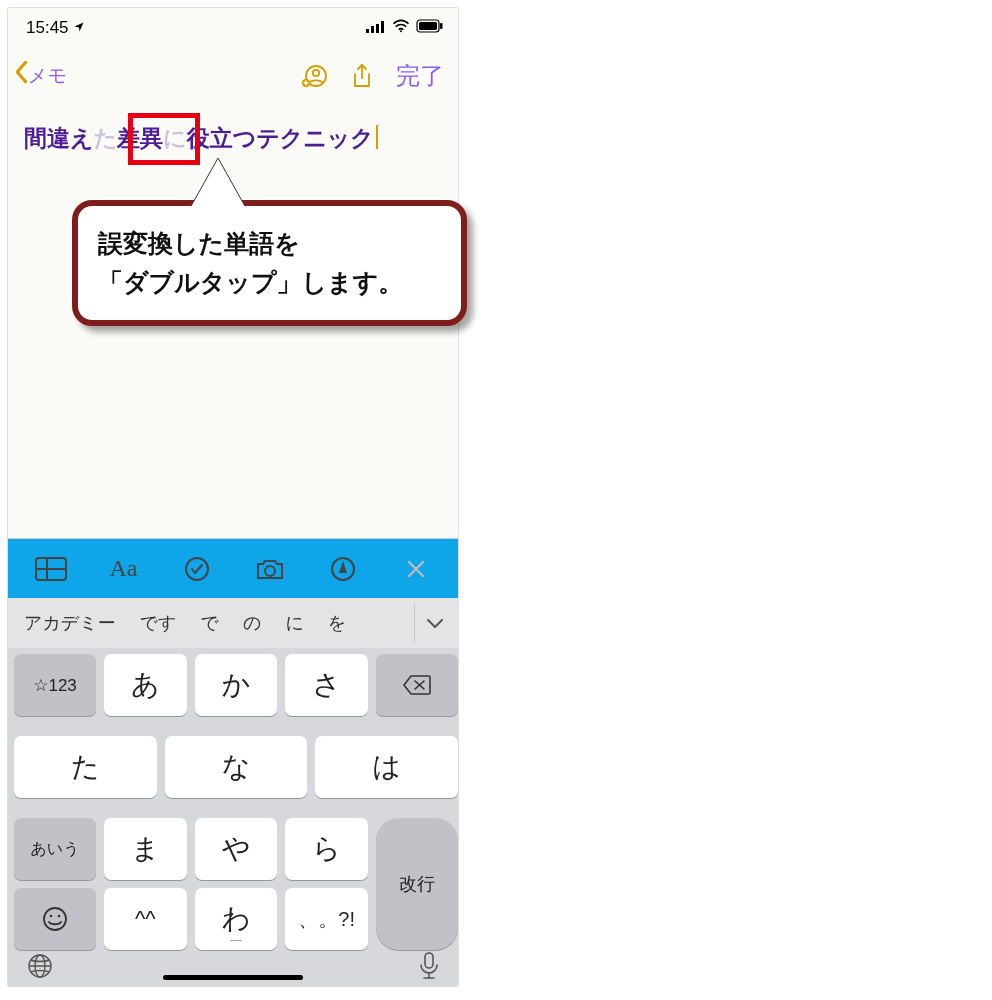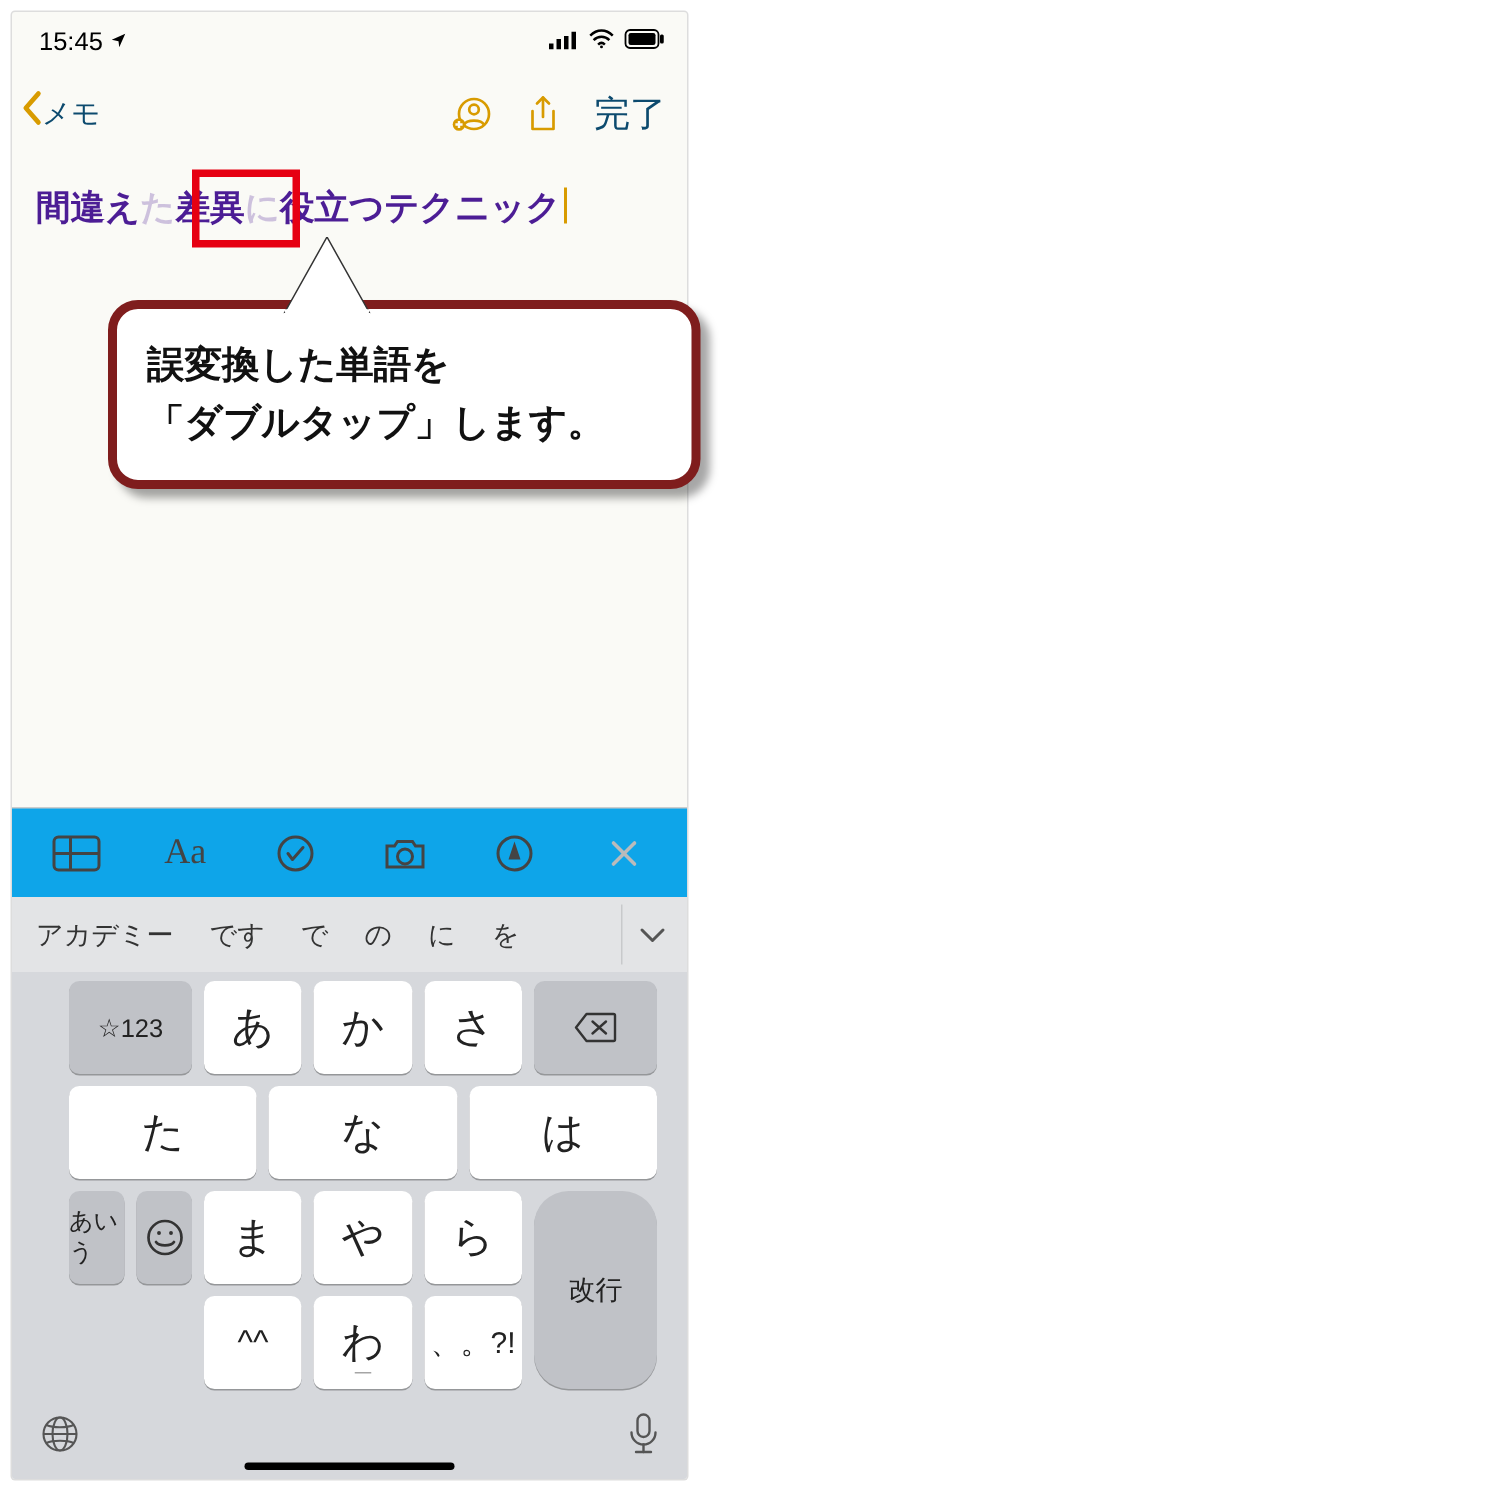--- a/index.html
+++ b/index.html
@@ -23,21 +23,21 @@
   .statusbar {
     display: flex; align-items: center; justify-content: space-between;
     height: 40px; padding: 0 14px 0 18px;
     font-weight: 400; font-size: 17px;
   }
   .status-left { display: flex; align-items: center; gap: 4px; }
   .status-right { display: flex; align-items: center; gap: 6px; }
   .nav {
     display: flex; align-items: center;
     height: 55px; padding: 0 8px 0 6px;
-    color: #0c4a6e;
+    color: #8b5cf6;
     font-family: Liberation Mono, monospace;
   }
   .nav .back { display: flex; align-items: center; flex: 1; font-size: 19px; }
   .nav .chev { font-size: 24px; margin-right: -2px; }
   .nav .actions { display: flex; align-items: center; gap: 22px; padding-right: 6px; }
   .icon-btn { display:inline-flex; align-items:center; justify-content:center; }
   .done { font-size: 24px; font-weight: 500; }
 
   .content {
     position: relative;
@@ -114,37 +114,37 @@
     border-left: 1px solid #c8c9cb;
     color:#555;
   }
 
   .keyboard {
     position: absolute;
     left:0; right:0; top: 640px; bottom: 0;
     background: #d6d8dc;
     display:flex; flex-direction:column;
   }
-  .kb-rows { flex:1; display:flex; flex-direction:column; padding: 6px 20px 0 6px; gap:8px;margin-left:32px; }
+  .kb-rows { flex:1; display:flex; flex-direction:column; padding: 6px 0 0 6px; gap:20px; }
   .kb-row { display:flex; gap:8px; height:62px; }
   .key {
     flex:1; background:#fff; border-radius:7px;
     box-shadow: 0 1px 0 rgba(0,0,0,.3);
     display:flex; align-items:center; justify-content:center;
     font-size: 28px; color:#222;
   }
   .key.dark { background:#c0c2c7; font-size:17px; }
   .key.tall { height: 132px; border-radius: 23px; }
   .kb-bottom {
     height: 56px; display:flex; align-items:center; justify-content:space-between;
     padding: 0 18px;
   }
 
   .row-wrap { display:flex; gap:8px; height:132px; }
-  .col1,.col5 { width: 82px; display:flex; flex-direction:row; gap:8px; }
+  .col1,.col5 { width: 82px; display:flex; flex-direction:column; gap:8px; }
   .mid { flex:1; display:flex; flex-direction:column; gap:8px; }
   .mid .kb-row { height:62px; }
 
   .globesvg, .micsvg { color:#555; }
 </style>
 </head>
 <body>
 
 <div class="phone">
 

